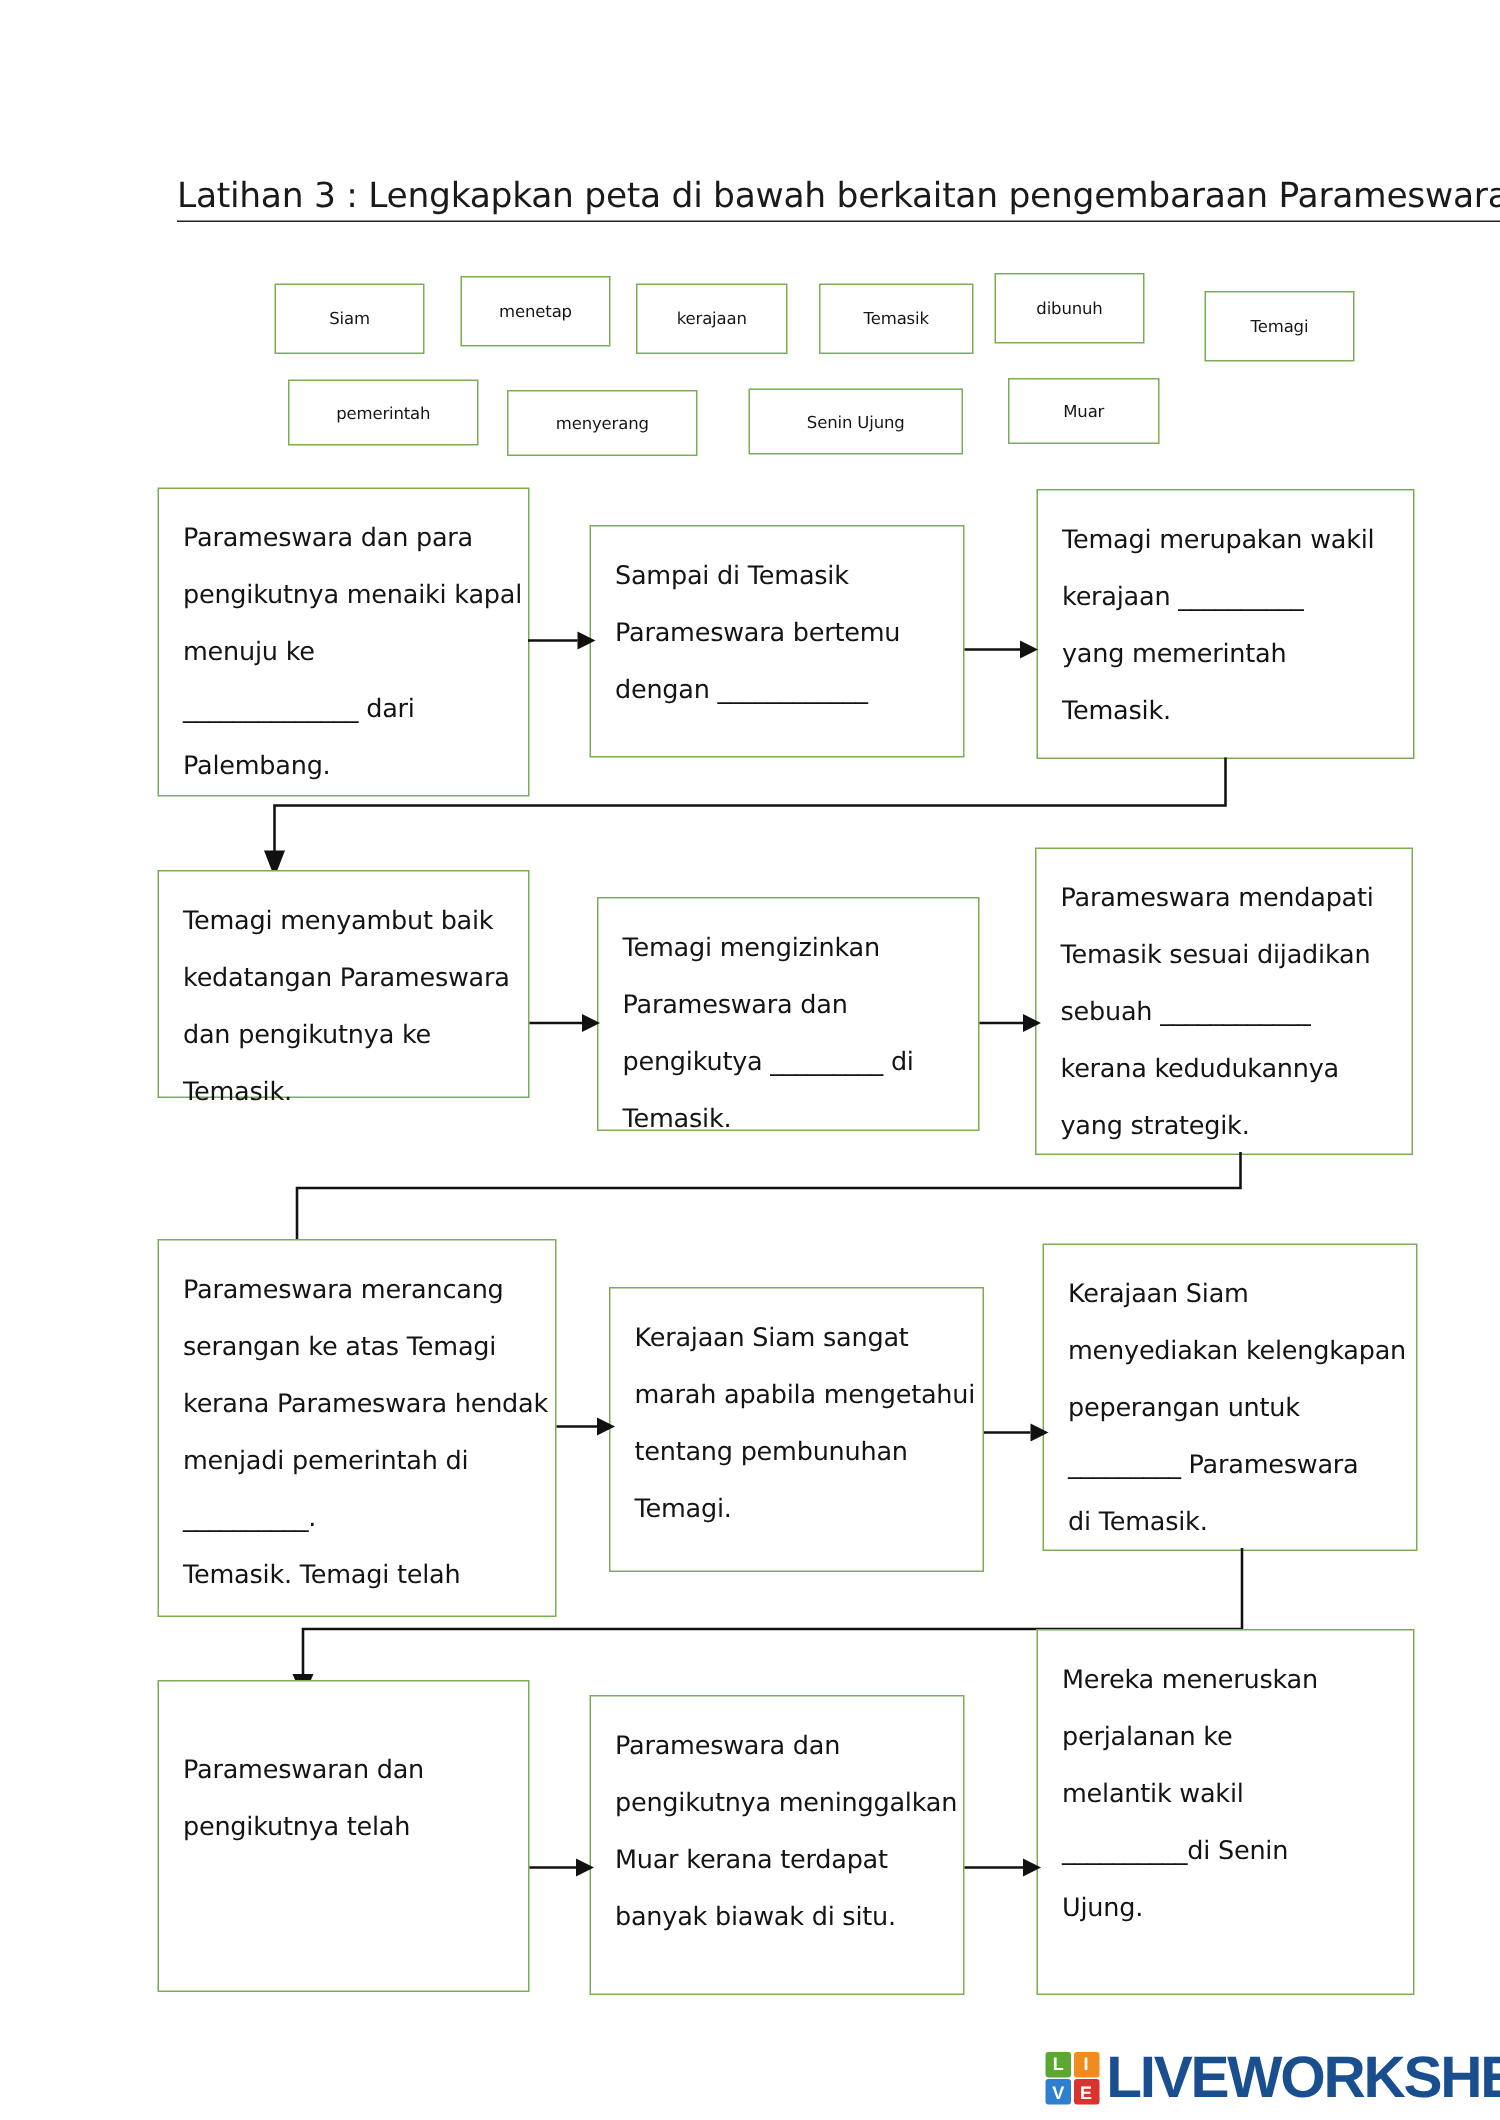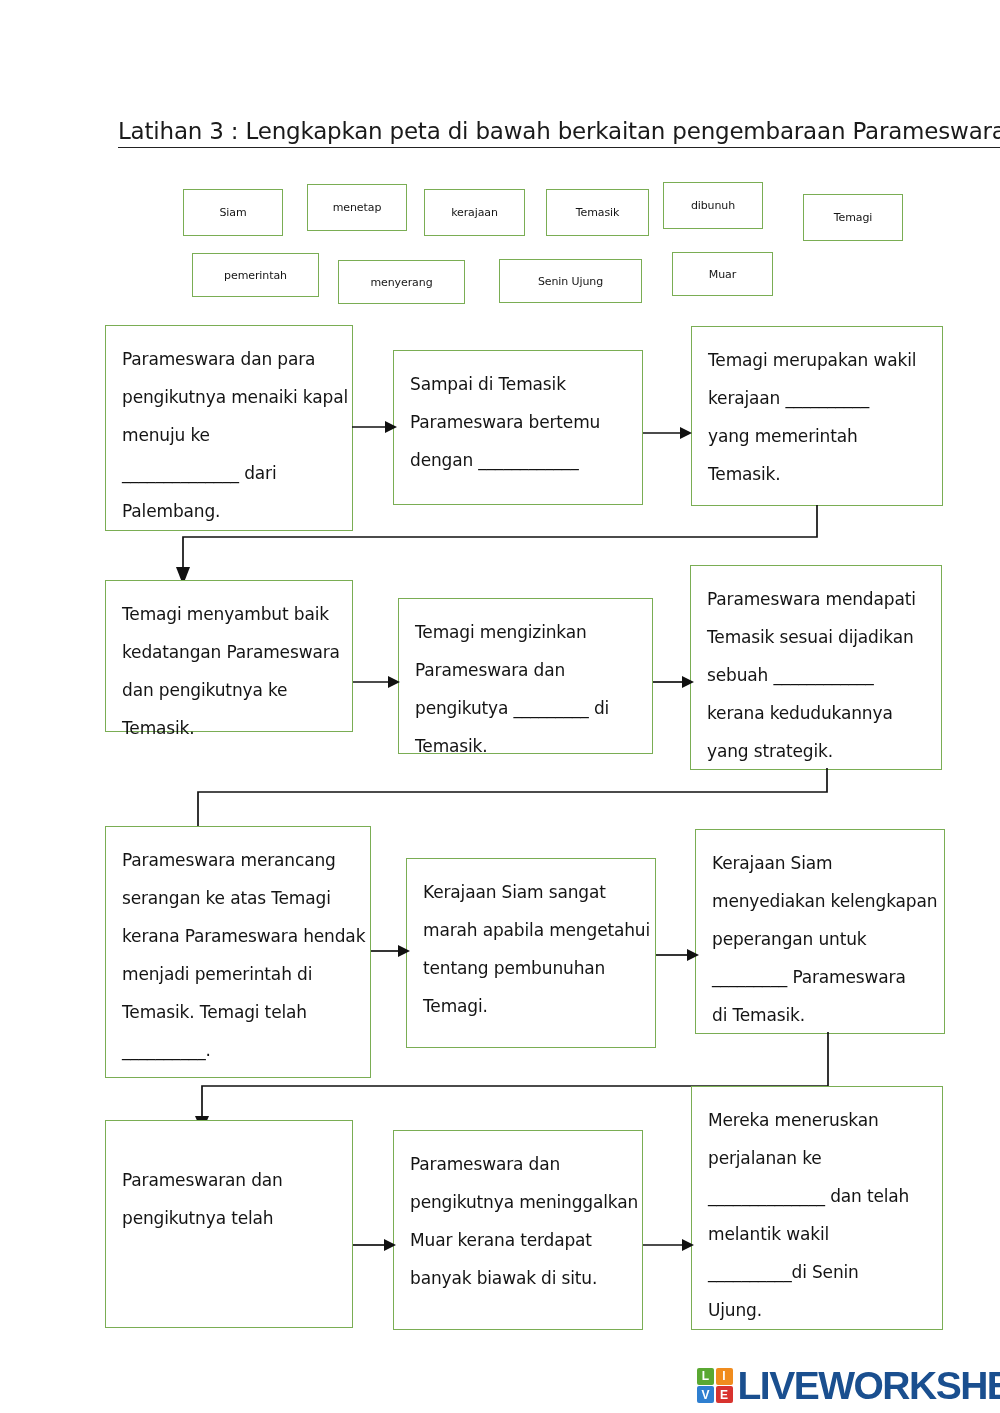--- a/index.html
+++ b/index.html
@@ -224,22 +224,22 @@
       <line x1="10" y1="40" x2="10" y2="62" stroke="#111" stroke-width="1.7"></line>
       <polygon points="3,58 17,58 10,76" fill="#111"></polygon>
     </svg>
   </div>
 
   <div class="fbox" style="left:105px; top:826px; width:266px; height:252px;">
     <div class="fline">Parameswara merancang</div>
     <div class="fline">serangan ke atas Temagi</div>
     <div class="fline">kerana Parameswara hendak</div>
     <div class="fline">menjadi pemerintah di</div>
+    <div class="fline">__________.</div>
     <div class="fline">Temasik. Temagi telah</div>
-    <div class="fline">__________.</div>
   </div>
 
   <div class="fbox" style="left:406px; top:858px; width:250px; height:190px;">
     <div class="fline">Kerajaan Siam sangat</div>
     <div class="fline">marah apabila mengetahui</div>
     <div class="fline">tentang pembunuhan</div>
     <div class="fline">Temagi.</div>
   </div>
 
   <div class="fbox" style="left:695px; top:829px; width:250px; height:205px;">
@@ -280,21 +280,20 @@
   <div class="fbox" style="left:393px; top:1130px; width:250px; height:200px;">
     <div class="fline">Parameswara dan</div>
     <div class="fline">pengikutnya meninggalkan</div>
     <div class="fline">Muar kerana terdapat</div>
     <div class="fline">banyak biawak di situ.</div>
   </div>
 
   <div class="fbox" style="left:691px; top:1086px; width:252px; height:244px;">
     <div class="fline">Mereka meneruskan</div>
     <div class="fline">perjalanan ke</div>
-    <div class="fline">______________ dan telah</div>
     <div class="fline">melantik wakil</div>
     <div class="fline">__________di Senin</div>
     <div class="fline">Ujung.</div>
   </div>
 
   <div class="conn" style="left:353px; top:1234px;">
     <svg width="44" height="22" viewBox="0 0 44 22">
       <line x1="0" y1="11" x2="31" y2="11" stroke="#111" stroke-width="1.7"></line>
       <polygon points="31,5 43,11 31,17" fill="#111"></polygon>
     </svg>

